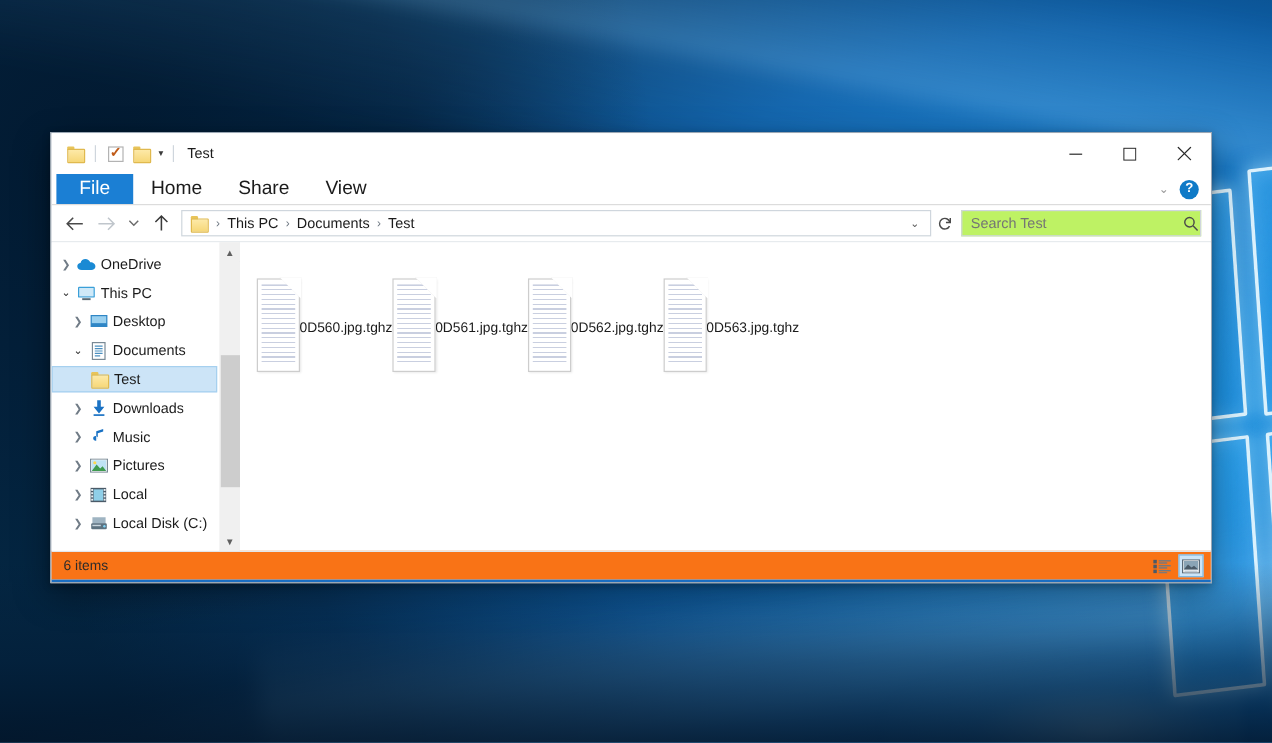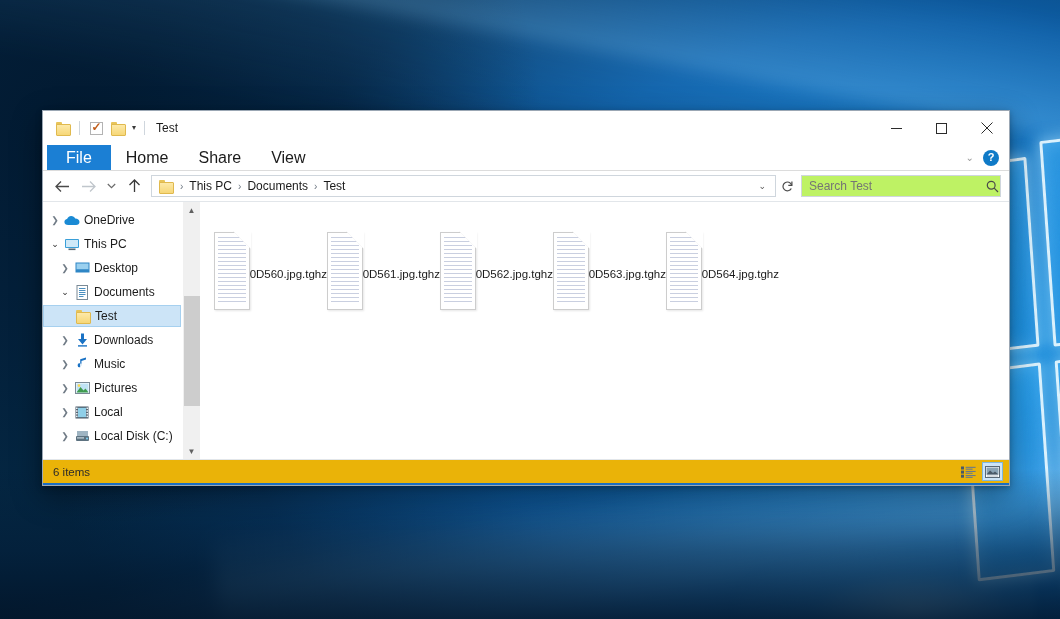--- a/index.html
+++ b/index.html
@@ -348,21 +348,21 @@
     font-size: 11.5px; color: #1b1b1b;
     text-align: center;
     white-space: nowrap;
   }
 
   
   .statusbar {
     height: 24px; flex: 0 0 24px;
     border-top: 1px solid #e2e6ea;
     display: flex; align-items: center;
-    background: #eab308;
+    background: #f97316;
     padding: 0 6px 0 10px;
   }
   .status-text { font-size: 11.5px; color: #2b2b2b; }
   .view-btns { margin-left: auto; display: flex; gap: 3px; align-items: center; }
   .view-btn {
     width: 21px; height: 19px;
     display: flex; align-items: center; justify-content: center;
     border: 1px solid transparent;
   }
   .view-btn.active {
@@ -658,29 +658,20 @@
           <div class="file-name">0D562.jpg.tghz</div>
         </div>
         <div class="file-item">
           <div class="doc-ico">
             <div class="doc-page"></div>
               <div class="doc-lines"></div>
             <div class="doc-fold-tri"></div>
               <div class="doc-fold"></div>
           </div>
           <div class="file-name">0D563.jpg.tghz</div>
-        </div>
-        <div class="file-item">
-          <div class="doc-ico">
-            <div class="doc-page"></div>
-              <div class="doc-lines"></div>
-            <div class="doc-fold-tri"></div>
-              <div class="doc-fold"></div>
-          </div>
-          <div class="file-name">0D564.jpg.tghz</div>
         </div>
       </div>
     </div>
 
     <div class="statusbar">
       <div class="status-text">6 items</div>
       <div class="view-btns">
         <div class="view-btn">
           <svg width="15" height="12" viewBox="0 0 15 12">
             <g fill="#4a5a68">

